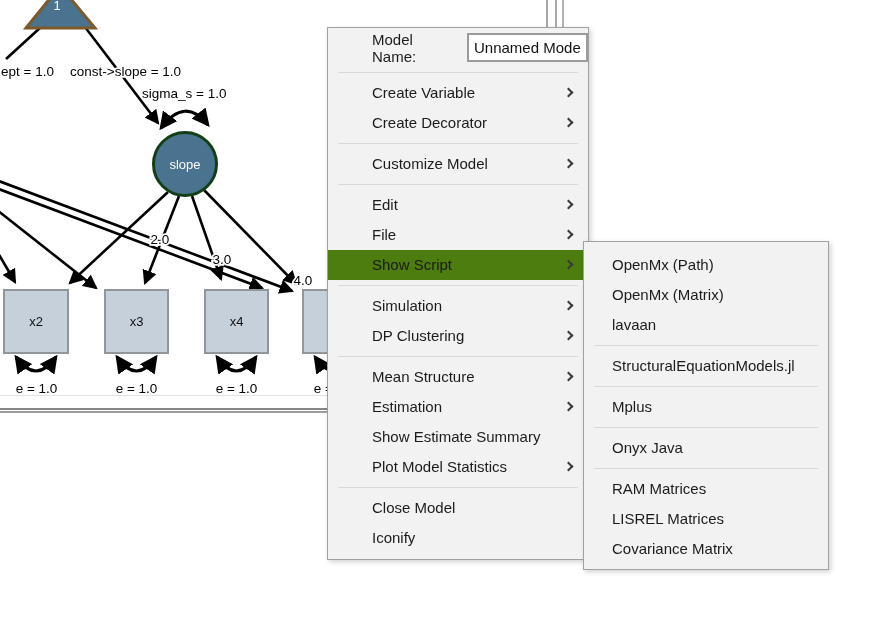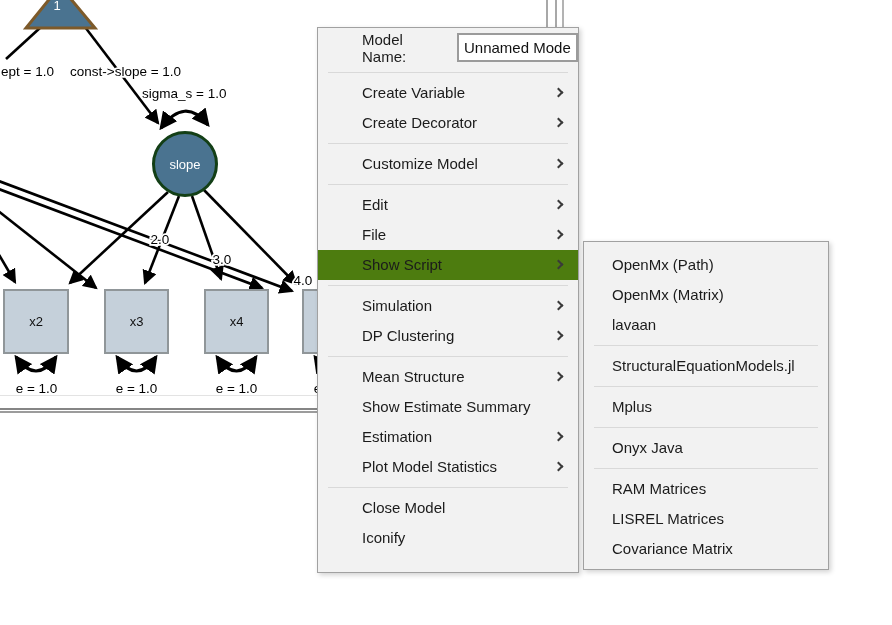--- a/index.html
+++ b/index.html
@@ -20,21 +20,21 @@
   .vstub .l1 { position:absolute; left:1px;  top:0; width:2px; height:27px; background:#a8a8a8; }
   .vstub .l2 { position:absolute; left:10px; top:0; width:2px; height:27px; background:#a8a8a8; }
   .vstub .l3 { position:absolute; left:17px; top:0; width:2px; height:27px; background:#b3b3b3; }
   .hframe1 { position:absolute; left:0; top:395px; width:558px; height:1px; background:#e3e3e3; }
   .hframe2 { position:absolute; left:0; top:408px; width:558px; height:5px; background:#fff;
              border-top:2px solid #858585; border-bottom:2px solid #9c9c9c; }
 
   
   .menu { position:absolute; background:#f2f2f2; border:1px solid #a1a1a1;
           box-shadow:2px 2px 5px rgba(0,0,0,.18); color:#1b1b1b; font-size:15px; }
-  #main-menu { left:317px; top:27px; width:262px; padding-bottom:19px; z-index:10; }
+  #main-menu { left:327px; top:27px; width:262px; padding-bottom:6px; z-index:10; }
   #script-submenu { left:583px; top:241px; width:246px; padding:8px 0 5px 0; z-index:20; }
 
   .menu-title-row { height:39px; display:flex; align-items:center; padding-left:44px; }
   .menu-title-row label { color:#1b1b1b; }
   #model-name-input { margin-left:9px; width:121px; height:29px; border:2px solid #9b9b9b;
                       background:#fff; font:15px "Liberation Sans",sans-serif; color:#111;
                       padding:0 5px; outline:none; }
 
   .sep { border-top:1px solid #d9d9d9; margin:5px 10px; height:0; }
   .mi  { position:relative; height:30px; line-height:30px; padding-left:44px; cursor:default;
@@ -149,24 +149,24 @@
       <span class="chev"></span></div>
     <div class="mi">
       <span>DP Clustering</span>
       <span class="chev"></span></div>
     <div class="sep"></div>
 
     <div class="mi">
       <span>Mean Structure</span>
       <span class="chev"></span></div>
     <div class="mi">
+      <span>Estimation</span>
+      <span class="chev"></span></div>
+    <div class="mi">
       <span>Show Estimate Summary</span></div>
-    <div class="mi">
-      <span>Estimation</span>
-      <span class="chev"></span></div>
     <div class="mi">
       <span>Plot Model Statistics</span>
       <span class="chev"></span></div>
     <div class="sep"></div>
 
     <div class="mi">
       <span>Close Model</span></div>
     <div class="mi">
       <span>Iconify</span></div>
   </div>

